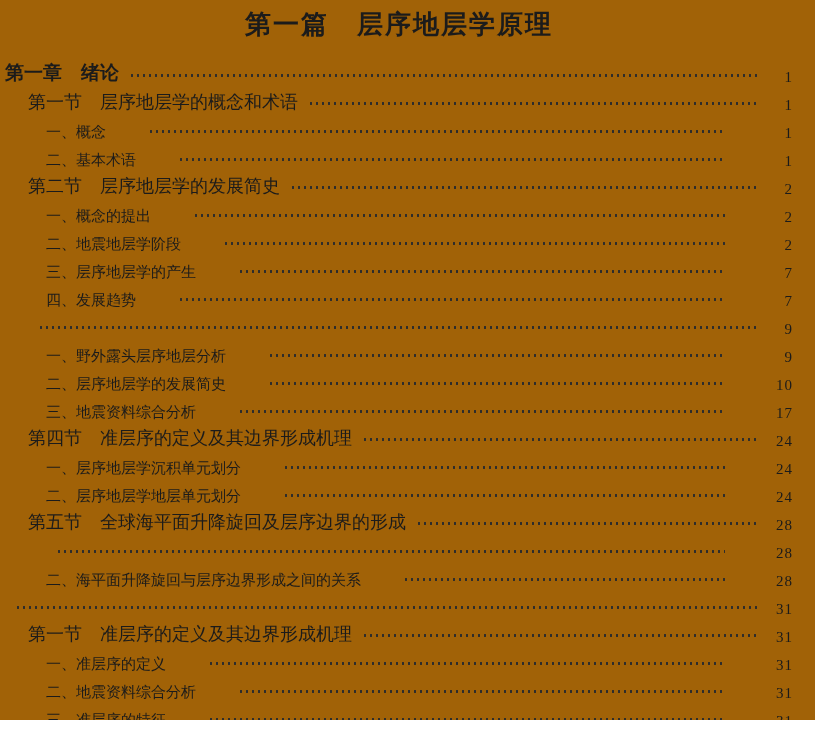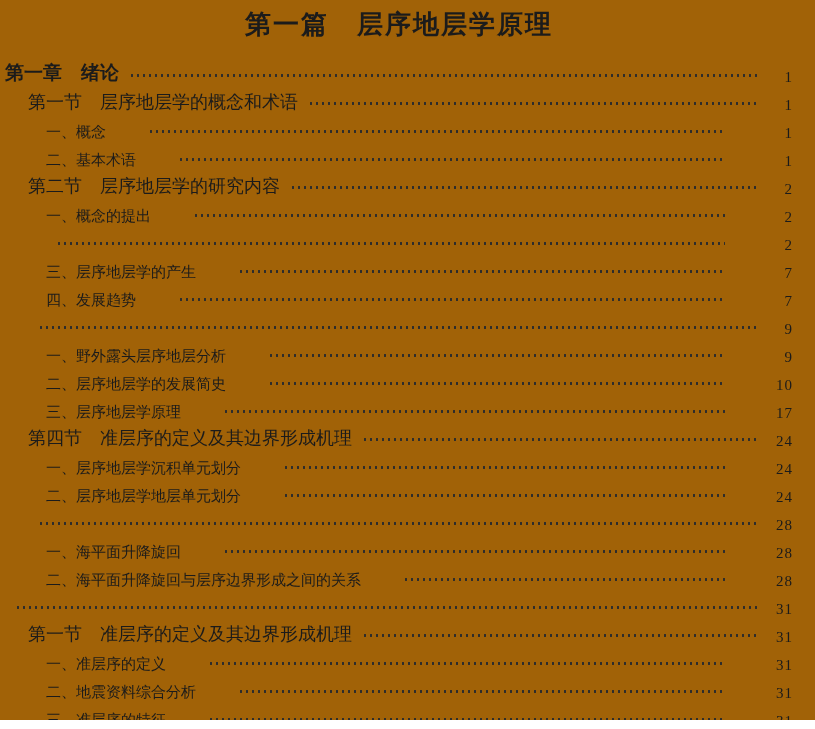--- a/index.html
+++ b/index.html
@@ -99,30 +99,31 @@
     <span class="label">一、概念</span>
     <span class="leader"></span>
     <span class="page-num">1</span>
   </div>
       <div class="row item">
     <span class="label">二、基本术语</span>
     <span class="leader"></span>
     <span class="page-num">1</span>
   </div>
       <div class="row section">
-    <span class="label">第二节　层序地层学的研究内容</span>
+    <span class="label">第二节　层序地层学的发展简史</span>
     <span class="leader"></span>
     <span class="page-num">2</span>
   </div>
       <div class="row item">
     <span class="label">一、概念的提出</span>
     <span class="leader"></span>
     <span class="page-num">2</span>
   </div>
       <div class="row item">
+    <span class="label">二、地震地层学阶段</span>
     <span class="leader"></span>
     <span class="page-num">2</span>
   </div>
       <div class="row item">
     <span class="label">三、层序地层学的产生</span>
     <span class="leader"></span>
     <span class="page-num">7</span>
   </div>
       <div class="row item">
     <span class="label">四、发展趋势</span>
@@ -137,45 +138,45 @@
     <span class="label">一、野外露头层序地层分析</span>
     <span class="leader"></span>
     <span class="page-num">9</span>
   </div>
       <div class="row item">
     <span class="label">二、层序地层学的发展简史</span>
     <span class="leader"></span>
     <span class="page-num">10</span>
   </div>
       <div class="row item">
-    <span class="label">三、层序地层学原理</span>
+    <span class="label">三、地震资料综合分析</span>
     <span class="leader"></span>
     <span class="page-num">17</span>
   </div>
       <div class="row section">
     <span class="label">第四节　准层序的定义及其边界形成机理</span>
     <span class="leader"></span>
     <span class="page-num">24</span>
   </div>
       <div class="row item">
     <span class="label">一、层序地层学沉积单元划分</span>
     <span class="leader"></span>
     <span class="page-num">24</span>
   </div>
       <div class="row item">
     <span class="label">二、层序地层学地层单元划分</span>
     <span class="leader"></span>
     <span class="page-num">24</span>
   </div>
       <div class="row section">
+    <span class="label">第五节　全球海平面升降旋回及层序边界的形成</span>
     <span class="leader"></span>
     <span class="page-num">28</span>
   </div>
       <div class="row item">
-    <span class="label">一、海平面升降旋回</span>
     <span class="leader"></span>
     <span class="page-num">28</span>
   </div>
       <div class="row item">
     <span class="label">二、海平面升降旋回与层序边界形成之间的关系</span>
     <span class="leader"></span>
     <span class="page-num">28</span>
   </div>
       <div class="row chapter">
     <span class="leader"></span>

